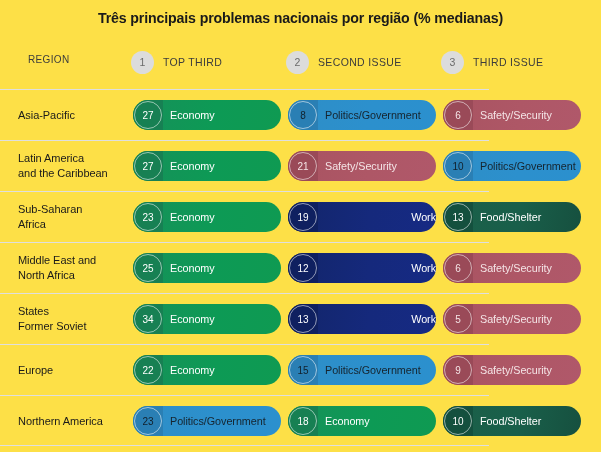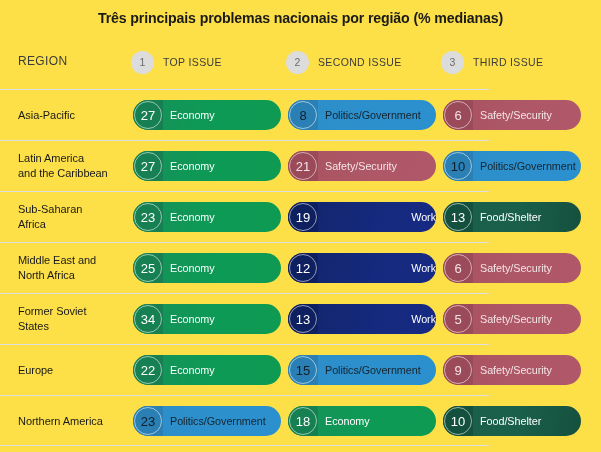--- a/index.html
+++ b/index.html
@@ -39,23 +39,23 @@
   
   .header-row {
     position: absolute;
     left: 0;
     top: 46px;
     width: 601px;
     height: 34px;
   }
   .region-header {
     position: absolute;
-    left: 18px;
+    left: 28px;
     top: 8px;
-    font-size: 12px;
+    font-size: 10px;
     letter-spacing: 0.35px;
     color: #3c3c3c;
   }
   .col-header {
     position: absolute;
     top: 4px;
     height: 24px;
     display: flex;
     align-items: center;
     gap: 9px;
@@ -131,21 +131,21 @@
   .pill.p3 { left: 443px; width: 138px; }
 
   .pill-num {
     position: relative;
     width: 30px;
     height: 30px;
     flex: 0 0 auto;
     display: flex;
     align-items: center;
     justify-content: center;
-    font-size: 13px;
+    font-size: 10px;
     font-weight: normal;
     z-index: 2;
   }
   .pill-num::after {
     content: "";
     position: absolute;
     left: 0.5px;
     top: 0.5px;
     width: 28px;
     height: 28px;
@@ -178,21 +178,21 @@
 
 <div class="chart-wrap">
 
   <div class="chart-title">Três principais problemas nacionais por região (% medianas)</div>
 
   <div class="header-row">
     <div class="region-header">REGION</div>
 
     <div class="col-header ch1">
       <div class="col-header-num">1</div>
-      <div class="col-header-label">TOP ISSUE</div>
+      <div class="col-header-label">TOP THIRD</div>
     </div>
 
     <div class="col-header ch2">
       <div class="col-header-num">2</div>
       <div class="col-header-label">SECOND ISSUE</div>
     </div>
 
     <div class="col-header ch3">
       <div class="col-header-num">3</div>
       <div class="col-header-label">THIRD ISSUE</div>
@@ -266,22 +266,22 @@
           <div class="pill-num">12</div>
           <div class="pill-label">Work</div>
         </div>
         <div class="pill p3 c-safety">
           <div class="pill-num">6</div>
           <div class="pill-label">Safety/Security</div>
         </div>
       </div>
       <div class="data-row">
         <div class="region-name">
+          <span>States</span>
           <span>Former Soviet</span>
-          <span>States</span>
         </div>
         <div class="pill p1 c-economy">
           <div class="pill-num">34</div>
           <div class="pill-label">Economy</div>
         </div>
         <div class="pill p2 c-work">
           <div class="pill-num">13</div>
           <div class="pill-label">Work</div>
         </div>
         <div class="pill p3 c-safety">

